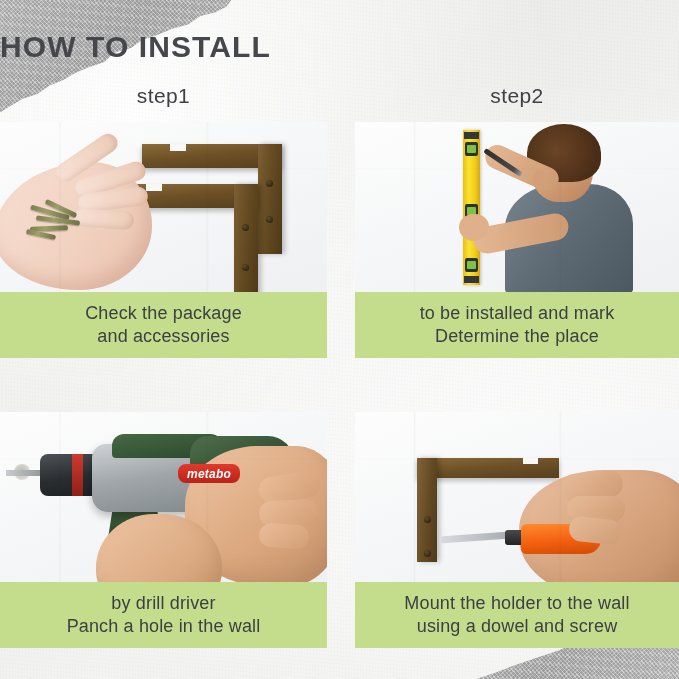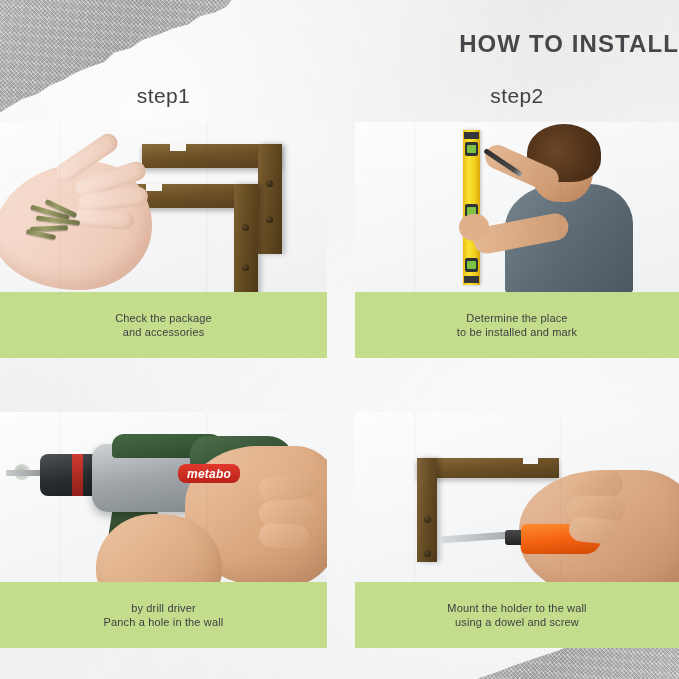--- a/index.html
+++ b/index.html
@@ -69,22 +69,22 @@
       34% 69%, 27% 75%, 20% 81%, 13% 88%, 6% 94%, 0% 100%
     );
   }
 
   
   .title {
     position: absolute;
     top: 30px;
     left: 0;
     width: 100%;
-    text-align: right;
-    font-size: 24px;
+    text-align: left;
+    font-size: 30px;
     font-weight: bold;
     letter-spacing: 1.1px;
     color: #45474a;
     font-family: "Liberation Sans", sans-serif;
   }
 
   
   .grid {
     position: absolute;
     top: 84px;
@@ -140,21 +140,21 @@
     left: 0;
     bottom: 0;
     width: 100%;
     height: 66px;
     background: #c3dd8c;
     display: flex;
     flex-direction: column;
     align-items: center;
     justify-content: center;
     line-height: 1.28;
-    font-size: 11px;
+    font-size: 18px;
     color: #3d3f42;
     letter-spacing: .15px;
     text-align: center;
     font-family: "Liberation Sans", sans-serif;
   }
 
   
   .hand1 {
     position: absolute;
     left: -6px; top: 40px;
@@ -558,22 +558,22 @@
         <div class="level">
           <div class="level-cap lc-top"></div>
           <div class="level-cap lc-bot"></div>
           <div class="vial v1"></div>
           <div class="vial v2"></div>
           <div class="vial v3"></div>
         </div>
         <div class="pencil"></div>
       </div>
       <div class="caption">
+        <span>to be installed and mark</span>
         <span>Determine the place</span>
-        <span>to be installed and mark</span>
       </div>
     </div>
 
     <div class="card c3">
       <div class="photo">
         <div class="wall-hole"></div>
         <div class="drill-bit"></div>
         <div class="drill-chuck"></div>
         <div class="chuck-ring"></div>
         <div class="drill-body"></div>

